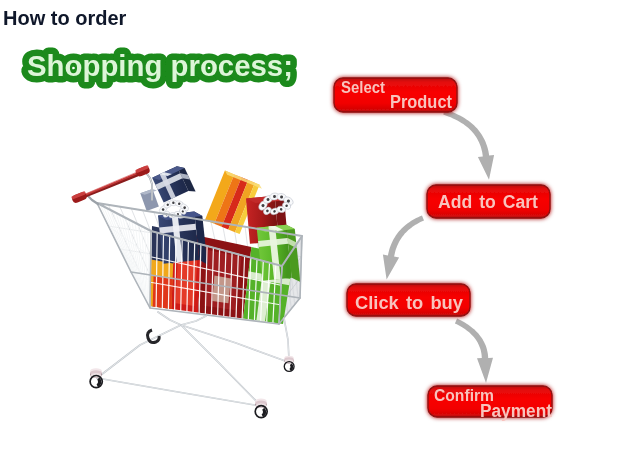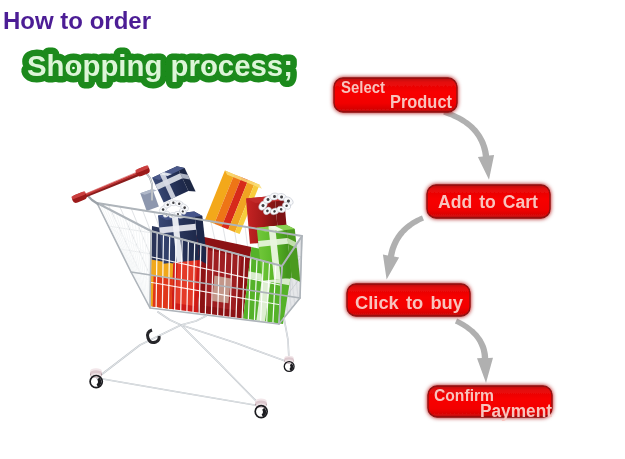--- a/index.html
+++ b/index.html
@@ -1,21 +1,21 @@
 <!DOCTYPE html>
 <html><head>
 <meta charset="utf-8">
 <title>How to order</title>
 <style>
   html,body{margin:0;padding:0;}
   body{width:625px;height:459px;background:#ffffff;
        font-family:"Liberation Sans",sans-serif;overflow:hidden;}
   .page{position:relative;width:625px;height:459px;background:#ffffff;}
-  .page-title{position:absolute;left:3px;top:7px;font-size:24px;font-weight:bold;
-              color:#4c1d95;white-space:nowrap;letter-spacing:0;}
+  .page-title{position:absolute;left:3px;top:7px;font-size:20px;font-weight:bold;
+              color:#0f172a;white-space:nowrap;letter-spacing:0;}
   svg.layer{position:absolute;left:0;top:0;}
 </style>
 </head>
 <body>
 
 <div class="page">
 
   <div class="page-title">How to order</div>
 
   <svg class="layer" id="bannersvg" width="625" height="120">

